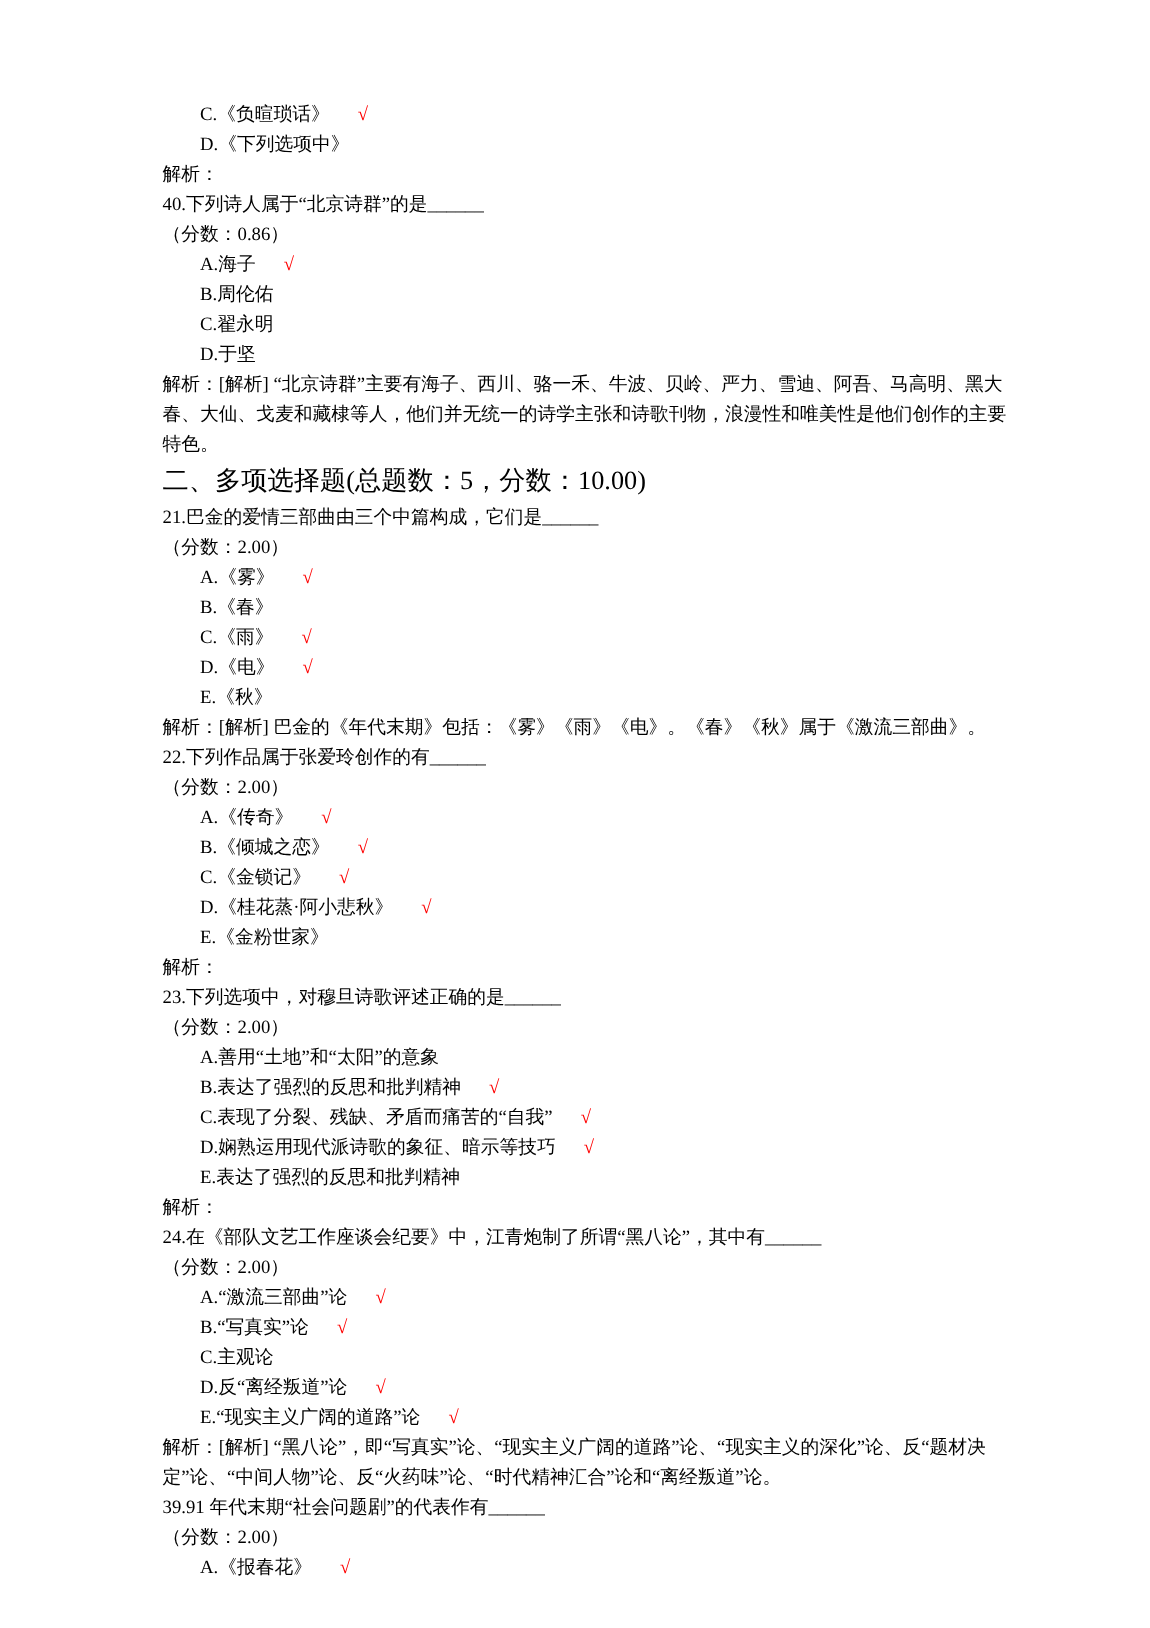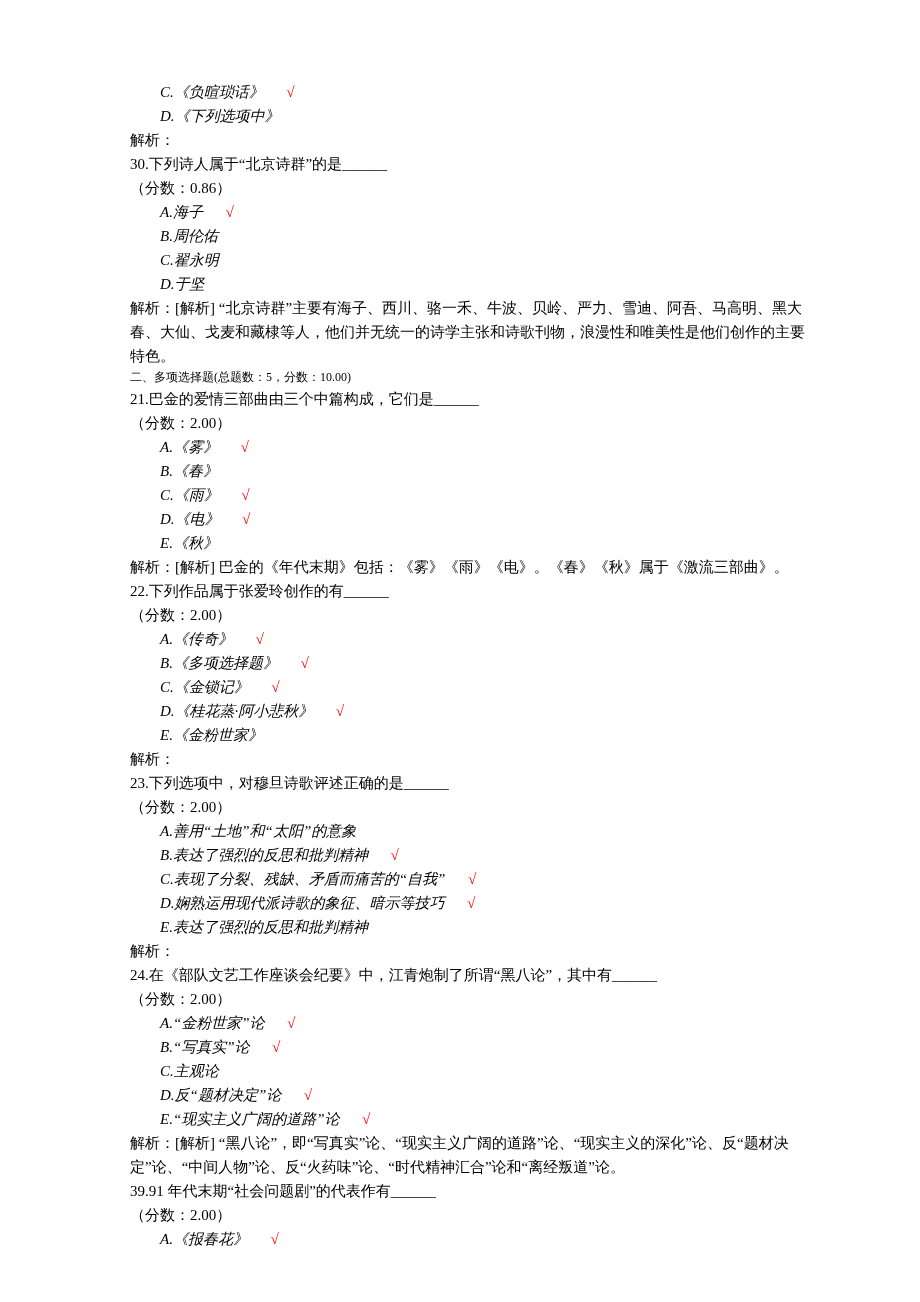--- a/index.html
+++ b/index.html
@@ -11,39 +11,38 @@
     margin: 0;
     padding: 80px 110px 60px 130px;
     width: 920px;
     box-sizing: border-box;
   }
   .line {
     white-space: pre-wrap;
   }
   .indent {
     padding-left: 2em;
-    font-style: italic;
   }
   .check {
     color: #ff0000;
     font-weight: bold;
     margin-left: 1.5em;
   }
   .section-header {
-    font-size: 12px;
+    font-size: 21px;
   }
 </style>
 </head>
 <body>
 
 <div class="line indent"><span>C.《负暄琐话》</span><span class="check">√</span></div>
 <div class="line indent"><span>D.《下列选项中》</span></div>
 <div class="line">解析：</div>
 
-<div class="line">30.下列诗人属于“北京诗群”的是______</div>
+<div class="line">40.下列诗人属于“北京诗群”的是______</div>
 <div class="line">（分数：0.86）</div>
 <div class="line indent"><span>A.海子</span><span class="check">√</span></div>
 <div class="line indent"><span>B.周伦佑</span></div>
 <div class="line indent"><span>C.翟永明</span></div>
 <div class="line indent"><span>D.于坚</span></div>
 <div class="line">解析：[解析] “北京诗群”主要有海子、西川、骆一禾、牛波、贝岭、严力、雪迪、阿吾、马高明、黑大春、大仙、戈麦和藏棣等人，他们并无统一的诗学主张和诗歌刊物，浪漫性和唯美性是他们创作的主要特色。</div>
 
 <div class="line section-header">二、多项选择题(总题数：5，分数：10.00)</div>
 
 <div class="line">21.巴金的爱情三部曲由三个中篇构成，它们是______</div>
@@ -51,39 +50,39 @@
 <div class="line indent"><span>A.《雾》</span><span class="check">√</span></div>
 <div class="line indent"><span>B.《春》</span></div>
 <div class="line indent"><span>C.《雨》</span><span class="check">√</span></div>
 <div class="line indent"><span>D.《电》</span><span class="check">√</span></div>
 <div class="line indent"><span>E.《秋》</span></div>
 <div class="line">解析：[解析] 巴金的《年代末期》包括：《雾》《雨》《电》。《春》《秋》属于《激流三部曲》。</div>
 
 <div class="line">22.下列作品属于张爱玲创作的有______</div>
 <div class="line">（分数：2.00）</div>
 <div class="line indent"><span>A.《传奇》</span><span class="check">√</span></div>
-<div class="line indent"><span>B.《多项选择题》</span><span class="check">√</span></div>
+<div class="line indent"><span>B.《倾城之恋》</span><span class="check">√</span></div>
 <div class="line indent"><span>C.《金锁记》</span><span class="check">√</span></div>
 <div class="line indent"><span>D.《桂花蒸·阿小悲秋》</span><span class="check">√</span></div>
 <div class="line indent"><span>E.《金粉世家》</span></div>
 <div class="line">解析：</div>
 
 <div class="line">23.下列选项中，对穆旦诗歌评述正确的是______</div>
 <div class="line">（分数：2.00）</div>
 <div class="line indent"><span>A.善用“土地”和“太阳”的意象</span></div>
 <div class="line indent"><span>B.表达了强烈的反思和批判精神</span><span class="check">√</span></div>
 <div class="line indent"><span>C.表现了分裂、残缺、矛盾而痛苦的“自我”</span><span class="check">√</span></div>
 <div class="line indent"><span>D.娴熟运用现代派诗歌的象征、暗示等技巧</span><span class="check">√</span></div>
 <div class="line indent"><span>E.表达了强烈的反思和批判精神</span></div>
 <div class="line">解析：</div>
 
 <div class="line">24.在《部队文艺工作座谈会纪要》中，江青炮制了所谓“黑八论”，其中有______</div>
 <div class="line">（分数：2.00）</div>
-<div class="line indent"><span>A.“金粉世家”论</span><span class="check">√</span></div>
+<div class="line indent"><span>A.“激流三部曲”论</span><span class="check">√</span></div>
 <div class="line indent"><span>B.“写真实”论</span><span class="check">√</span></div>
 <div class="line indent"><span>C.主观论</span></div>
-<div class="line indent"><span>D.反“题材决定”论</span><span class="check">√</span></div>
+<div class="line indent"><span>D.反“离经叛道”论</span><span class="check">√</span></div>
 <div class="line indent"><span>E.“现实主义广阔的道路”论</span><span class="check">√</span></div>
 <div class="line">解析：[解析] “黑八论”，即“写真实”论、“现实主义广阔的道路”论、“现实主义的深化”论、反“题材决定”论、“中间人物”论、反“火药味”论、“时代精神汇合”论和“离经叛道”论。</div>
 
 <div class="line">39.91 年代末期“社会问题剧”的代表作有______</div>
 <div class="line">（分数：2.00）</div>
 <div class="line indent"><span>A.《报春花》</span><span class="check">√</span></div>
 
 </body></html>

